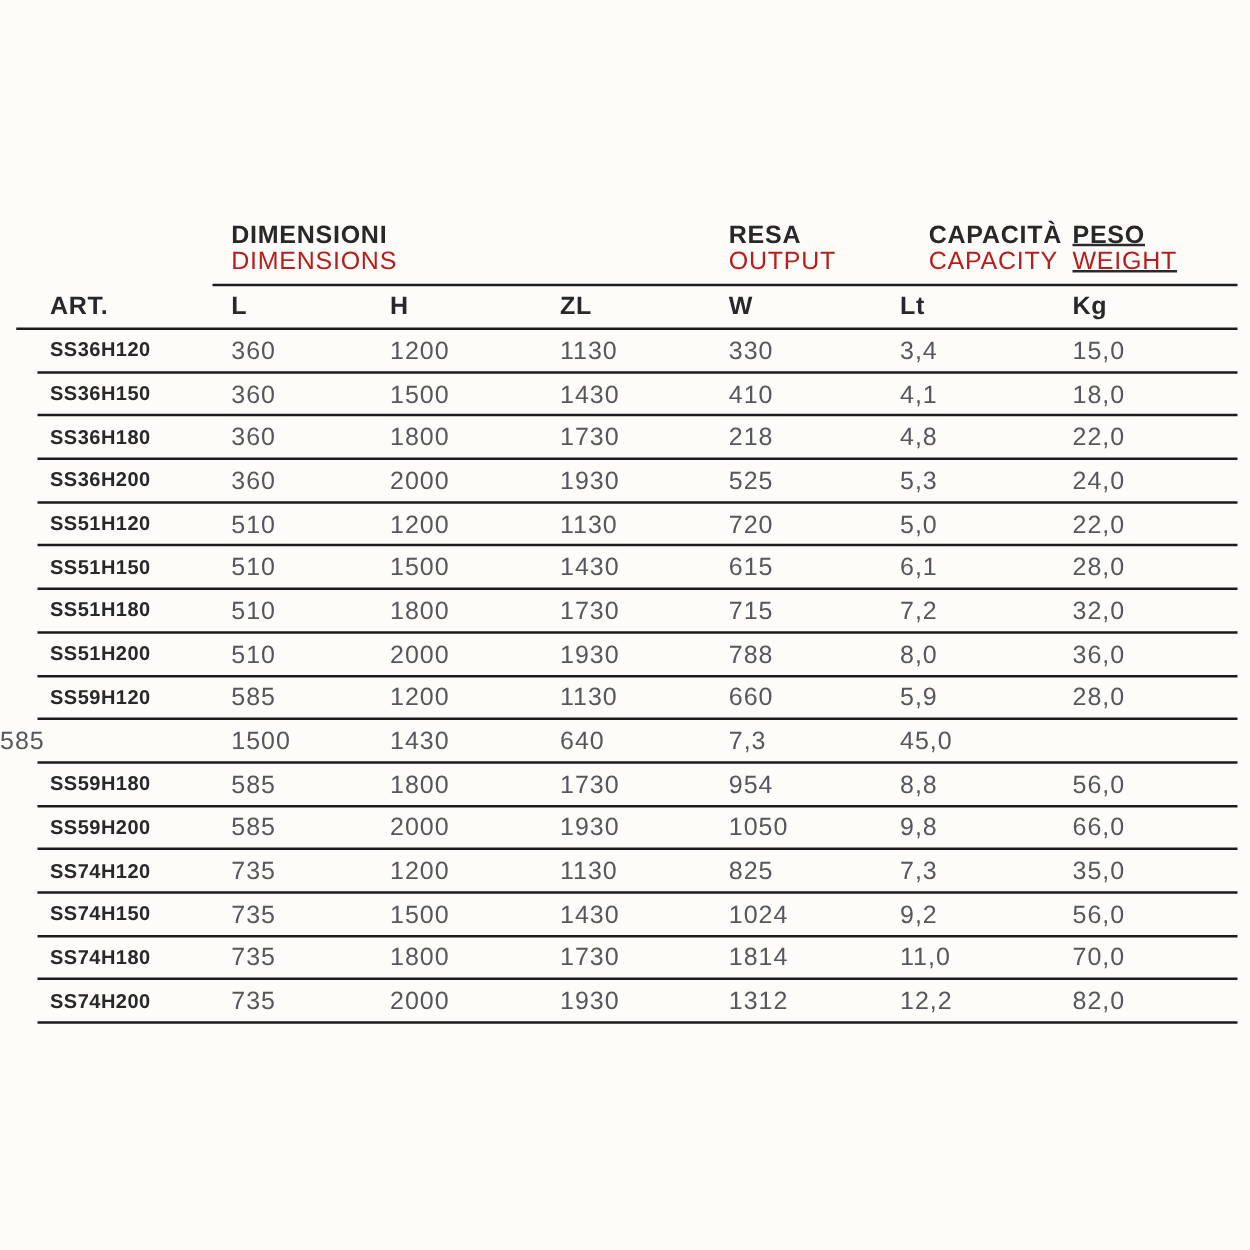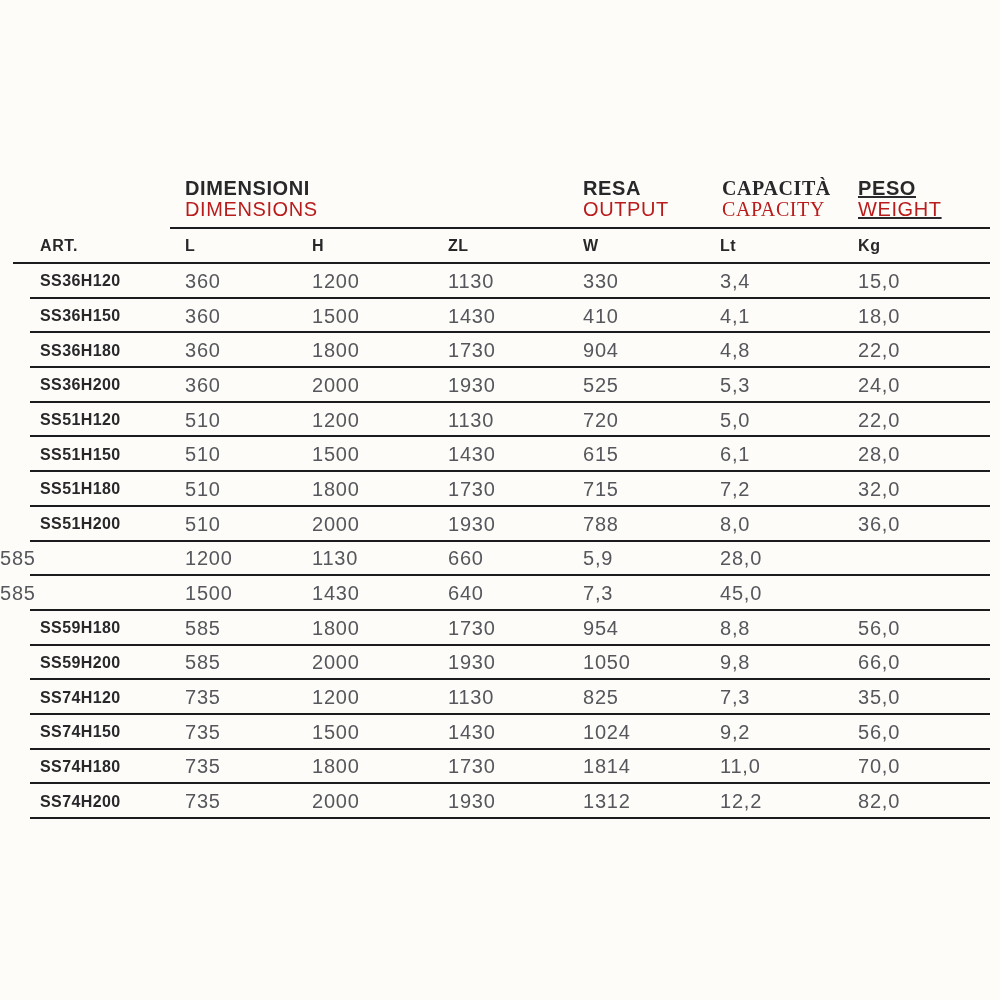--- a/index.html
+++ b/index.html
@@ -10,32 +10,32 @@
     color:#2a2a2e;
     overflow:hidden;
   }
   .page{position:relative;width:1000px;height:1000px;padding-left:20px;}
   .table-wrap{position:absolute;left:0;top:175px;width:990px;}
 
   
   .group{position:absolute;top:3px;line-height:21px;white-space:nowrap;}
   .group .it{font-weight:bold;font-size:20px;letter-spacing:.6px;color:#28282b;}
   .group .en{font-weight:normal;font-size:20px;letter-spacing:.6px;color:#b91c1c;}
-  .g0{left:185px;} .g1{left:583px;} .g2{left:722px;font-family:Liberation Serif, serif;} .g3{left:858px;text-decoration:underline;}
+  .g0{left:185px;} .g1{left:583px;} .g2{left:743px;} .g3{left:858px;text-decoration:underline;}
   .group-underline{position:absolute;left:170px;top:52px;width:820px;height:2px;background:#1c1c1e;}
 
   
   .grid{
     display:grid;
     grid-template-columns:185px 127px 136px 135px 137px 138px 1fr;
     align-items:center;
     width:990px;
   }
   .cols-header{position:absolute;top:54px;height:33px;}
-  .cols-header .cell{font-weight:bold;font-size:16px;letter-spacing:.6px;color:#28282b;}
+  .cols-header .cell{font-weight:bold;font-size:20px;letter-spacing:.6px;color:#28282b;}
   .cols-header .cell.first{padding-left:40px;}
   .header-sep{position:absolute;left:13px;top:87px;width:977px;height:2px;background:#1c1c1e;}
 
   .tbody{position:absolute;top:89px;left:0;width:990px;}
   .trow{position:relative;height:34.7px;}
   .trow::after{content:"";position:absolute;left:30px;right:0;bottom:0;height:2px;background:#1c1c1e;}
   .cell{white-space:nowrap;}
   .trow .cell.art{padding-left:40px;font-weight:bold;font-size:16px;letter-spacing:.4px;color:#28282b;}
   .trow .cell.val{font-weight:normal;font-size:20px;letter-spacing:.8px;color:#56575c;}
 </style>
@@ -93,21 +93,21 @@
           <div class="cell val">1430</div>
           <div class="cell val">410</div>
           <div class="cell val">4,1</div>
           <div class="cell val">18,0</div>
         </div>
         <div class="grid trow">
           <div class="cell art">SS36H180</div>
           <div class="cell val">360</div>
           <div class="cell val">1800</div>
           <div class="cell val">1730</div>
-          <div class="cell val">904</div>
+          <div class="cell val">218</div>
           <div class="cell val">4,8</div>
           <div class="cell val">22,0</div>
         </div>
         <div class="grid trow">
           <div class="cell art">SS36H200</div>
           <div class="cell val">360</div>
           <div class="cell val">2000</div>
           <div class="cell val">1930</div>
           <div class="cell val">525</div>
           <div class="cell val">5,3</div>
@@ -143,20 +143,21 @@
         <div class="grid trow">
           <div class="cell art">SS51H200</div>
           <div class="cell val">510</div>
           <div class="cell val">2000</div>
           <div class="cell val">1930</div>
           <div class="cell val">788</div>
           <div class="cell val">8,0</div>
           <div class="cell val">36,0</div>
         </div>
         <div class="grid trow">
+          <div class="cell art">SS59H120</div>
           <div class="cell val">585</div>
           <div class="cell val">1200</div>
           <div class="cell val">1130</div>
           <div class="cell val">660</div>
           <div class="cell val">5,9</div>
           <div class="cell val">28,0</div>
         </div>
         <div class="grid trow">
           <div class="cell val">585</div>
           <div class="cell val">1500</div>

